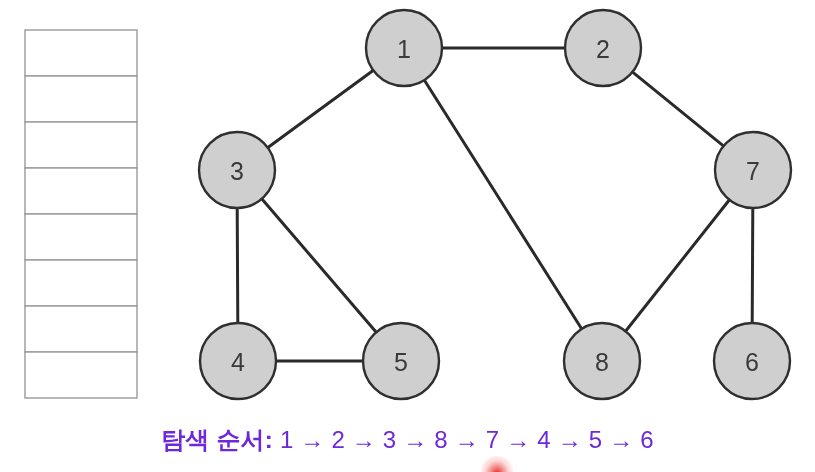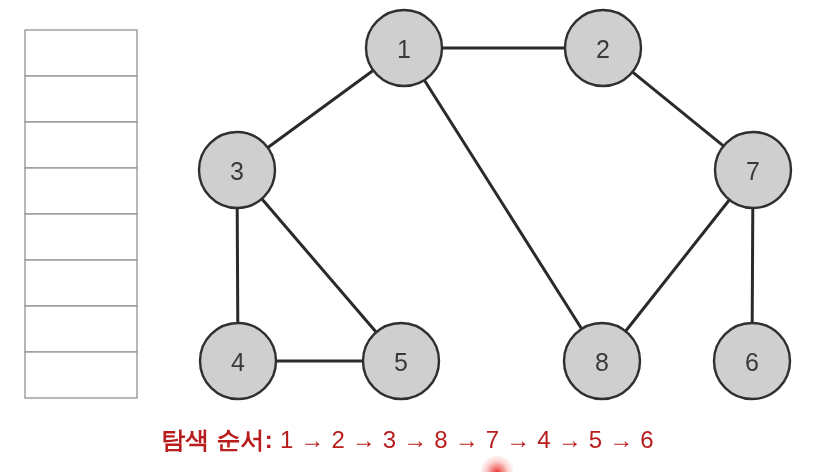--- a/index.html
+++ b/index.html
@@ -46,21 +46,21 @@
     dominant-baseline: central;
     user-select: none;
   }
   .caption {
     position: absolute;
     left: 0;
     top: 424px;
     width: 815px;
     text-align: center;
     font-size: 24px;
-    color: #b91c1c;
+    color: #6d28d9;
     white-space: nowrap;
     letter-spacing: 0.2px;
   }
   .caption-label {
     font-weight: bold;
   }
   .caption-seq {
     font-weight: normal;
   }
   .cursor-glow {

